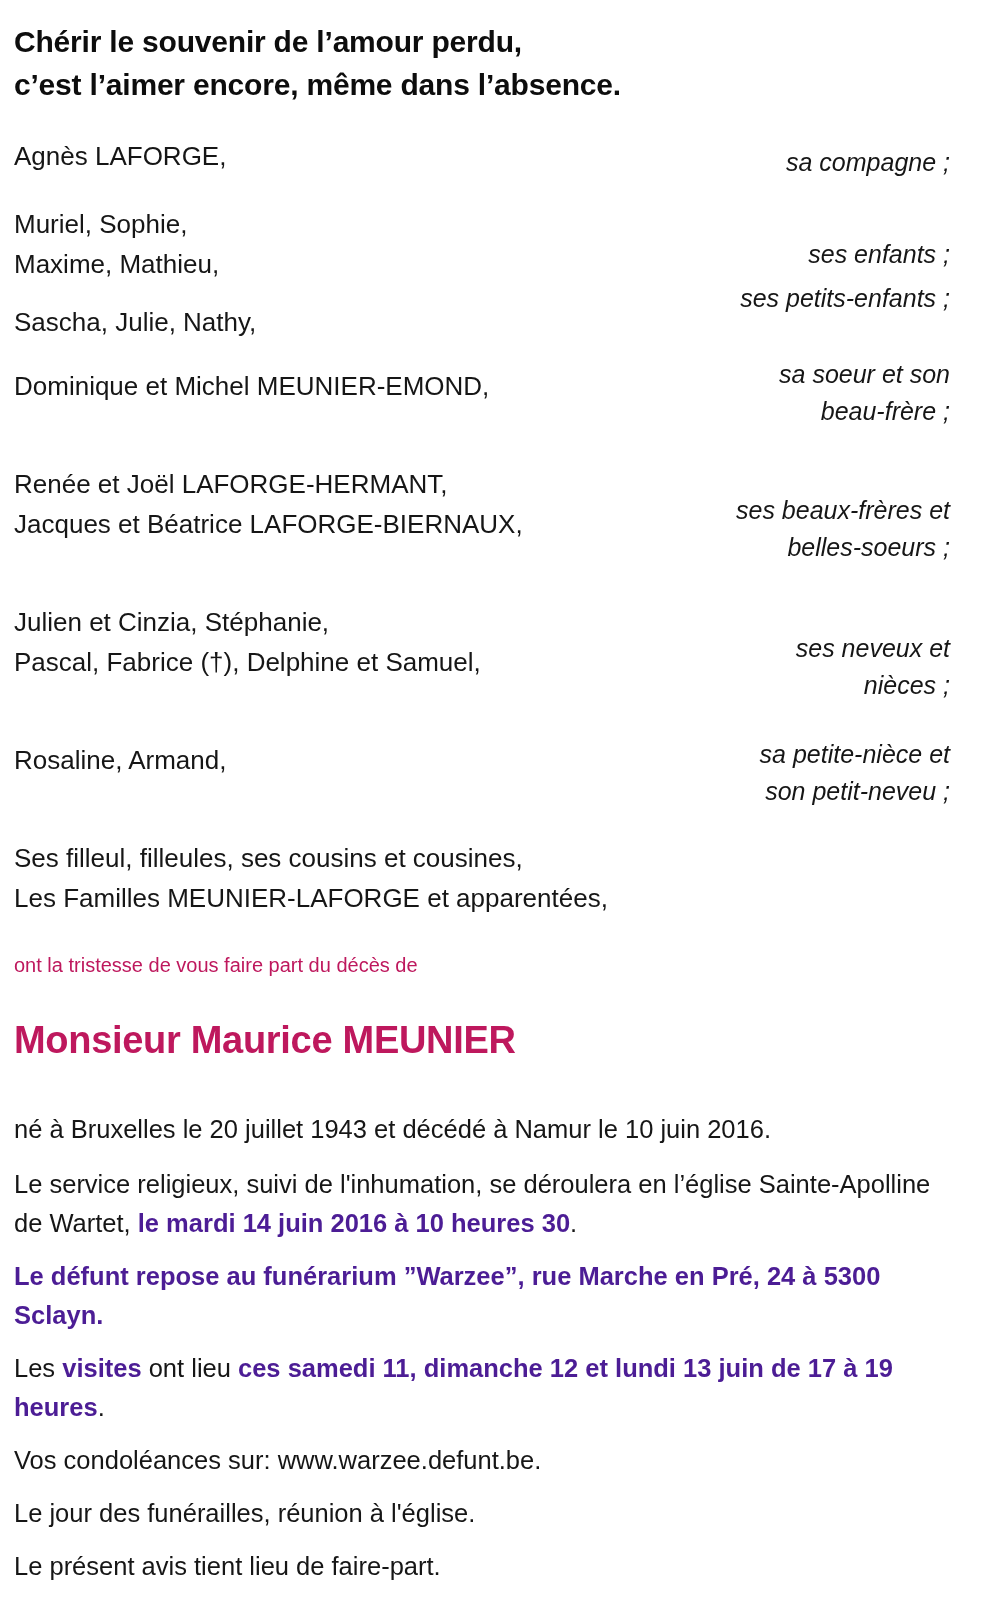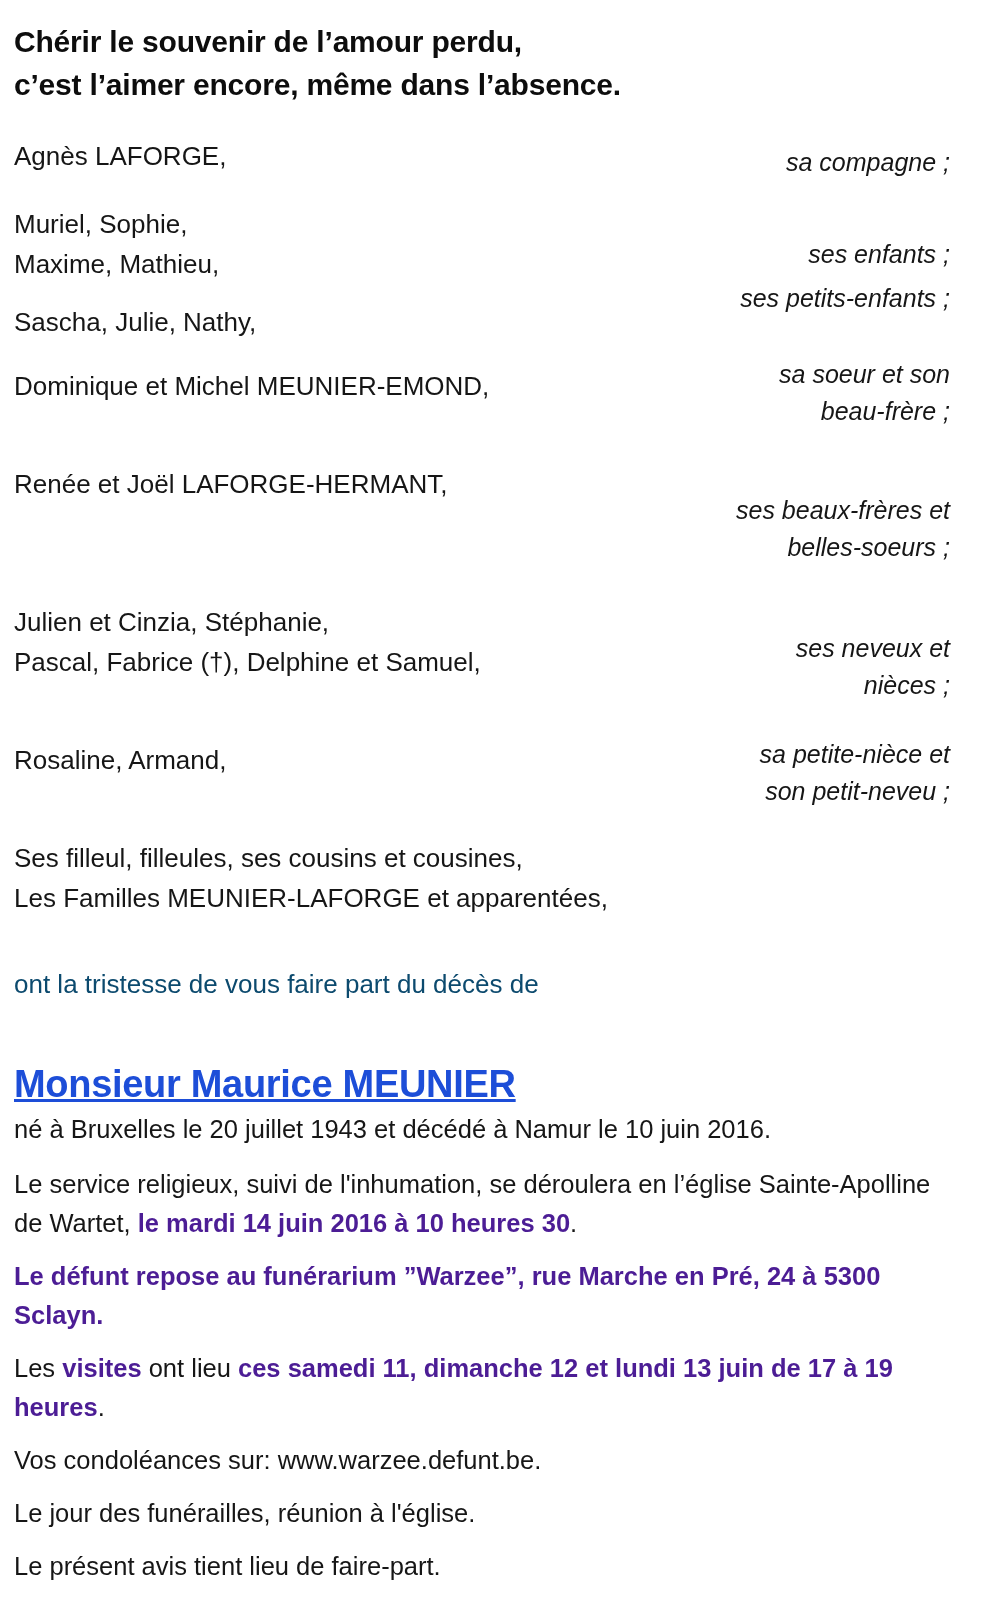--- a/index.html
+++ b/index.html
@@ -84,33 +84,31 @@
   .rel-block .rline { display: block; white-space: nowrap; }
 
   
   .announce {
     position: absolute;
     left: 14px;
     top: 948px;
     width: 950px;
   }
   .lead {
-    font-size: 26px;
+    font-size: 20px;
     line-height: 34px;
-    color: #0c4a6e;
-    margin-top: 19px;
+    color: #be185d;
   }
   .deceased {
-    margin-top: 61px;
+    margin-top: 36px;
     font-weight: bold;
     font-size: 38px;
     line-height: 44px;
     letter-spacing: -0.3px;
-    color: #1d4ed8;
-    text-decoration: underline;
+    color: #be185d;
   }
 
   
   .body-text {
     position: absolute;
     left: 14px;
     top: 1110px;
     width: 938px;
   }
   .body-text p {
@@ -148,20 +146,21 @@
       <div class="name-group g3">
         <span class="nline">Sascha, Julie, Nathy,</span>
       </div>
 
       <div class="name-group g4">
         <span class="nline">Dominique et Michel MEUNIER-EMOND,</span>
       </div>
 
       <div class="name-group g5">
         <span class="nline">Renée et Joël LAFORGE-HERMANT,</span>
+        <span class="nline">Jacques et Béatrice LAFORGE-BIERNAUX,</span>
       </div>
 
       <div class="name-group g6">
         <span class="nline">Julien et Cinzia, Stéphanie,</span>
         <span class="nline">Pascal, Fabrice (†), Delphine et Samuel,</span>
       </div>
 
       <div class="name-group g7">
         <span class="nline">Rosaline, Armand,</span>
       </div>

